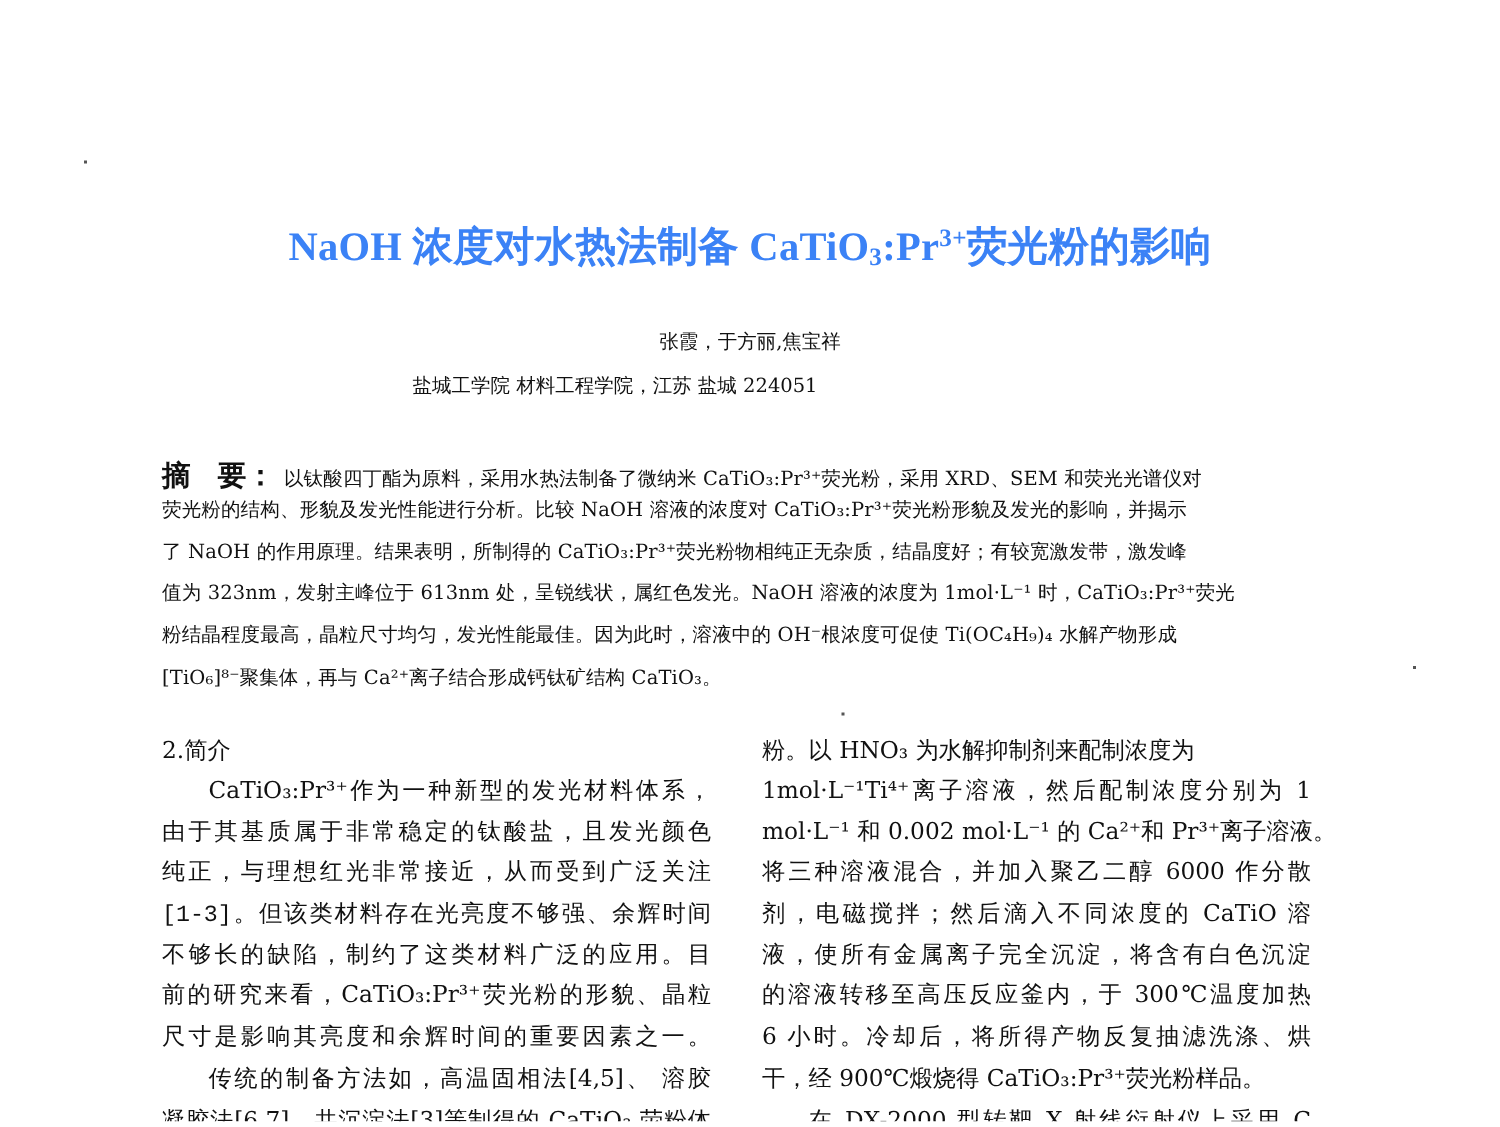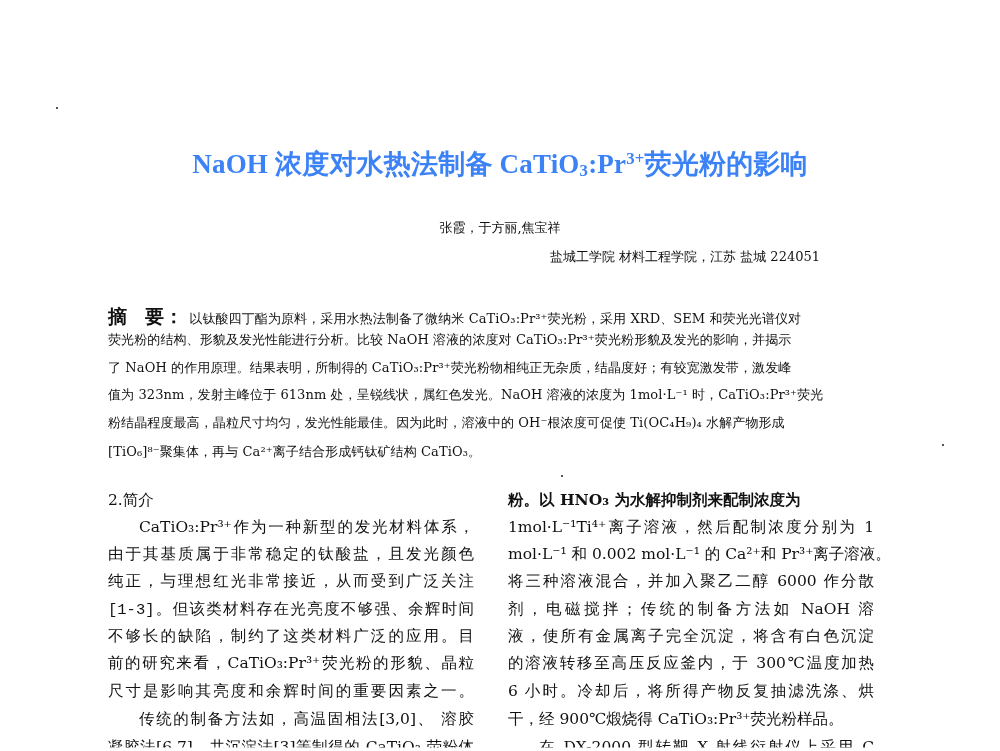--- a/index.html
+++ b/index.html
@@ -8,21 +8,21 @@
     position: relative; color: #111;
     font-family: "DejaVu Serif", "Liberation Serif", serif;
   }
   .abs { position: absolute; white-space: nowrap; }
   .title {
     top: 146px; left: 0; width: 1000px; text-align: center;
     font-family: "Liberation Serif", "DejaVu Serif", serif;
     font-size: 27px; font-weight: bold; letter-spacing: 0.2px; color: #3b82f6;
   }
   .authors { top: 219px; left: 0; width: 1000px; text-align: center; font-size: 13px; }
-  .affil { top: 248px; left: 0; width: 820px; text-align: right; font-size: 13px; }
+  .affil { top: 248px; left: 0; width: 820px; text-align: center; font-size: 13px; }
   .abs-line { left: 108px; width: 768px; font-size: 13px; letter-spacing: 0.1px; text-align: justify; }
   .abs-label { font-size: 19px; font-weight: bold; margin-right: 6px; }
   .abs-label .gap { display: inline-block; width: 18px; }
   .col-line { font-size: 15.5px; width: 366px; text-align: justify; text-align-last: justify; }
   .col-line.last { text-align-last: left; }
   .left { left: 108px; }
   .right { left: 508px; }
   .indent { padding-left: 31px; box-sizing: border-box; }
   sup { font-size: 0.62em; vertical-align: 0.55em; line-height: 0; }
   sub { font-size: 0.62em; vertical-align: -0.2em; line-height: 0; }
@@ -53,30 +53,30 @@
 
 <div>
   <div class="abs left heading" style="top:490px;">2.简介</div>
   <div class="abs left col-line indent" style="top:517px;">CaTiO₃:Pr³⁺作为一种新型的发光材料体系，</div>
   <div class="abs left col-line" style="top:544px;">由于其基质属于非常稳定的钛酸盐，且发光颜色</div>
   <div class="abs left col-line" style="top:571px;">纯正，与理想红光非常接近，从而受到广泛关注</div>
   <div class="abs left col-line" style="top:599px;font-family:Liberation Mono, monospace;">[1-3]。但该类材料存在光亮度不够强、余辉时间</div>
   <div class="abs left col-line" style="top:626px;">不够长的缺陷，制约了这类材料广泛的应用。目</div>
   <div class="abs left col-line" style="top:653px;">前的研究来看，CaTiO₃:Pr³⁺荧光粉的形貌、晶粒</div>
   <div class="abs left col-line" style="top:681px;">尺寸是影响其亮度和余辉时间的重要因素之一。</div>
-  <div class="abs left col-line indent" style="top:709px;">传统的制备方法如，高温固相法[3,0]、 溶胶</div>
+  <div class="abs left col-line indent" style="top:709px;">传统的制备方法如，高温固相法[4,5]、 溶胶</div>
   <div class="abs left col-line cut" style="top:737px;">凝胶法[6,7]、共沉淀法[3]等制得的 CaTiO₃ 荧粉体</div>
 </div>
 
 <div>
-  <div class="abs right col-line last" style="top:490px;font-weight:bold;">粉。以 HNO₃ 为水解抑制剂来配制浓度为</div>
+  <div class="abs right col-line last" style="top:490px;">粉。以 HNO₃ 为水解抑制剂来配制浓度为</div>
   <div class="abs right col-line" style="top:517px;">1mol·L⁻¹Ti⁴⁺离子溶液，然后配制浓度分别为 1</div>
   <div class="abs right col-line" style="top:544px;">mol·L⁻¹ 和 0.002 mol·L⁻¹ 的 Ca²⁺和 Pr³⁺离子溶液。</div>
   <div class="abs right col-line" style="top:571px;">将三种溶液混合，并加入聚乙二醇 6000 作分散</div>
-  <div class="abs right col-line" style="top:599px;">剂，电磁搅拌；传统的制备方法如 NaOH 溶</div>
+  <div class="abs right col-line" style="top:599px;">剂，电磁搅拌；然后滴入不同浓度的 CaTiO 溶</div>
   <div class="abs right col-line" style="top:626px;">液，使所有金属离子完全沉淀，将含有白色沉淀</div>
   <div class="abs right col-line" style="top:653px;">的溶液转移至高压反应釜内，于 300℃温度加热</div>
   <div class="abs right col-line" style="top:681px;">6 小时。冷却后，将所得产物反复抽滤洗涤、烘</div>
   <div class="abs right col-line last" style="top:709px;">干，经 900℃煅烧得 CaTiO₃:Pr³⁺荧光粉样品。</div>
   <div class="abs right col-line indent cut" style="top:737px;">在 DX-2000 型转靶 X 射线衍射仪上采用 C</div>
 </div>
 
 <div class="speck" style="left:56px; top:107px;"></div>
 <div class="speck" style="left:942px; top:444px;"></div>
 <div class="speck" style="left:561px; top:475px;"></div>

